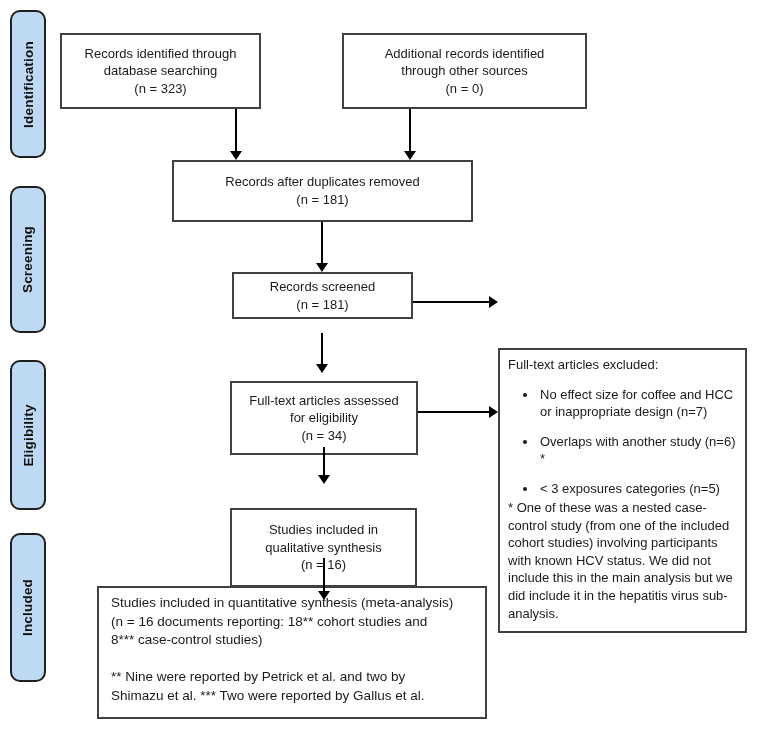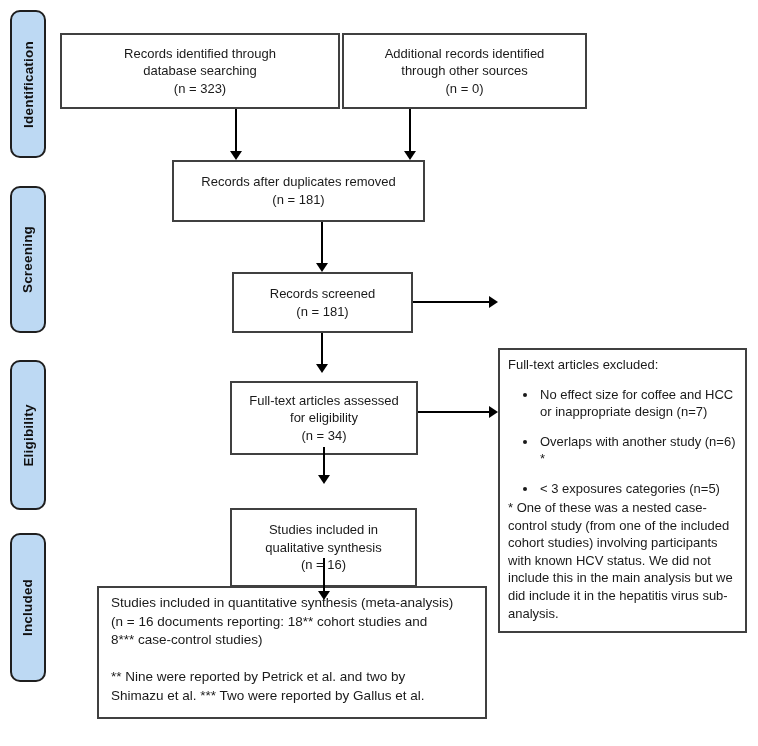--- a/index.html
+++ b/index.html
@@ -26,24 +26,24 @@
 
   
   .box {
     position:absolute; background:#ffffff; border:2px solid #404040;
     font-size:13px; line-height:1.35;
   }
   .box.center {
     display:flex; flex-direction:column; align-items:center; justify-content:center;
     text-align:center;
   }
-  #bx-identified   { left:60px;  top:33px;  width:280px; height:76px; }
+  #bx-identified   { left:60px;  top:33px;  width:201px; height:76px; }
   #bx-additional   { left:342px; top:33px;  width:245px; height:76px; }
-  #bx-duplicates   { left:172px; top:160px; width:253px; height:62px; }
-  #bx-screened     { left:232px; top:272px; width:181px; height:61px; }
+  #bx-duplicates   { left:172px; top:160px; width:301px; height:62px; }
+  #bx-screened     { left:232px; top:272px; width:181px; height:47px; }
   #bx-excluded     { left:498px; top:272px; width:249px; height:60px; }
   #bx-fulltext     { left:230px; top:381px; width:188px; height:74px; }
   #bx-qualitative  { left:230px; top:484px; width:187px; height:79px;margin-top:24px; }
   #bx-ftexcluded   { left:498px; top:348px; width:249px; height:285px; padding:6px 8px 0 8px; }
   #bx-quantitative { left:97px;  top:586px; width:390px; height:133px; padding:6px 12px; font-size:13.5px; line-height:1.38; }
 
   #bx-ftexcluded ul { margin:1px 0 0 0; padding-left:30px; }
   #bx-ftexcluded li { margin:12px 0 2px 0; padding-left:2px; }
   #bx-quantitative .gap { height:18px; }
 

